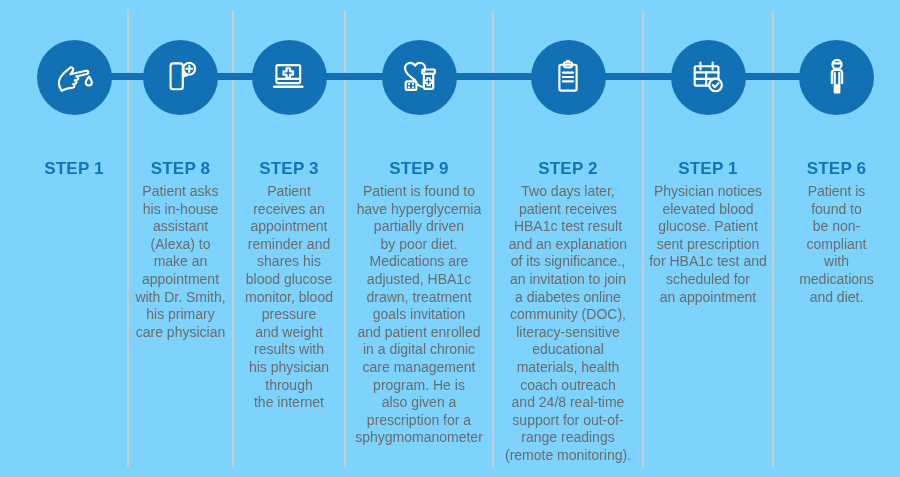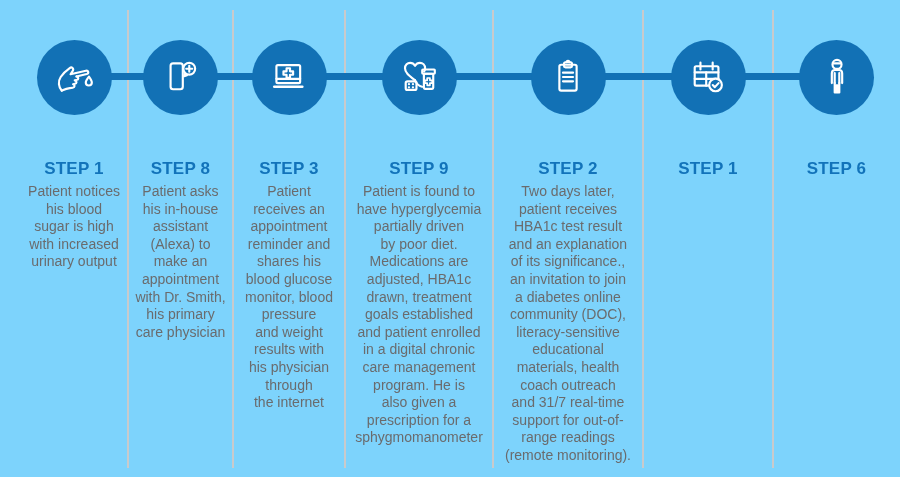--- a/index.html
+++ b/index.html
@@ -47,25 +47,20 @@
       <div class="icon-area">
         <div class="circle">
           <svg class="ic" viewBox="0 0 64 64" width="46" height="46">
             <path d="M15 51 C10.5 46 9.5 38 13.5 32 C16.5 27.5 21 23 26 19.5 C29 17.4 32.2 20.2 30.2 23.5 L27.2 28.2 L48.5 23.2 C52 22.4 53.2 26.8 49.8 27.8 L35.5 31.2"></path>
             <path d="M35.5 31.2 C38.8 31.8 38.8 35.6 35.4 36.2 L33 36.7 C36.3 37.3 36.3 41 32.9 41.6 L30.6 42 C33.7 42.8 33.4 46.4 30.3 46.9 L26.2 47.5 C22 48.1 18.4 49.6 15 51"></path>
             <path d="M52.8 31.5 C55.4 35.2 56.8 37.6 56.8 39.6 C56.8 42 54.9 43.8 52.6 43.8 C50.3 43.8 48.4 42 48.4 39.6 C48.4 37.6 49.9 35.2 52.8 31.5 Z"></path>
           </svg>
         </div>
       </div>
       <div class="step-title">STEP 1</div>
-      <div class="step-desc">Patient notices
-his blood
-sugar is high
-with increased
-urinary output</div>
     </div>
 
     <div class="col">
       <div class="icon-area">
         <div class="circle">
           <svg class="ic" viewBox="0 0 64 64" width="46" height="46">
             <rect x="17.5" y="13" width="17" height="36" rx="3.5"></rect>
             <circle cx="43.5" cy="20.5" r="8.2"></circle>
             <line x1="43.5" y1="16.3" x2="43.5" y2="24.7"></line>
             <line x1="39.3" y1="20.5" x2="47.7" y2="20.5"></line>
@@ -130,21 +125,21 @@
         </div>
       </div>
       <div class="step-title">STEP 9</div>
       <div class="step-desc">Patient is found to
 have hyperglycemia
 partially driven
 by poor diet.
 Medications are
 adjusted, HBA1c
 drawn, treatment
-goals established
+goals invitation
 and patient enrolled
 in a digital chronic
 care management
 program. He is
 also given a
 prescription for a
 sphygmomanometer</div>
     </div>
 
     <div class="col">
@@ -166,21 +161,21 @@
 HBA1c test result
 and an explanation
 of its significance.,
 an invitation to join
 a diabetes online
 community (DOC),
 literacy-sensitive
 educational
 materials, health
 coach outreach
-and 31/7 real-time
+and 24/8 real-time
 support for out-of-
 range readings
 (remote monitoring).</div>
     </div>
 
     <div class="col">
       <div class="icon-area">
         <div class="circle">
           <svg class="ic" viewBox="0 0 64 64" width="46" height="46">
             <rect x="13.5" y="17" width="33" height="27" rx="2"></rect>
@@ -188,32 +183,46 @@
             <line x1="38.5" y1="12" x2="38.5" y2="21.5"></line>
             <line x1="13.5" y1="25.5" x2="46.5" y2="25.5"></line>
             <line x1="29.5" y1="25.5" x2="29.5" y2="44"></line>
             <line x1="13.5" y1="34.5" x2="46.5" y2="34.5"></line>
             <circle class="fillb" cx="42.5" cy="43" r="8.8"></circle>
             <path d="M38.6 43.2 l2.9 2.9 l5.2 -5.6"></path>
           </svg>
         </div>
       </div>
       <div class="step-title">STEP 1</div>
+      <div class="step-desc">Physician notices
+elevated blood
+glucose. Patient
+sent prescription
+for HBA1c test and
+scheduled for
+an appointment</div>
     </div>
 
     <div class="col">
       <div class="icon-area">
         <div class="circle">
           <svg class="ic" viewBox="0 0 64 64" width="46" height="46">
             <circle cx="32" cy="14.5" r="6.3"></circle>
             <line x1="27" y1="13" x2="37" y2="13"></line>
             <path d="M24.8 40.5 V27 C24.8 24 26.7 22.3 29.5 22.3 H34.5 C37.3 22.3 39.2 24 39.2 27 V40.5"></path>
             <path d="M28.8 26.5 V40.5 M35.2 26.5 V40.5"></path>
             <path d="M28.8 40.5 L28.8 53.5 L31.3 53.5 L31.3 43.5"></path>
             <path d="M32.7 43.5 L32.7 53.5 L35.2 53.5 L35.2 40.5"></path>
           </svg>
         </div>
       </div>
       <div class="step-title">STEP 6</div>
+      <div class="step-desc">Patient is
+found to
+be non-
+compliant
+with
+medications
+and diet.</div>
     </div>
 
   </div>
 </div>
 
 </body></html>

